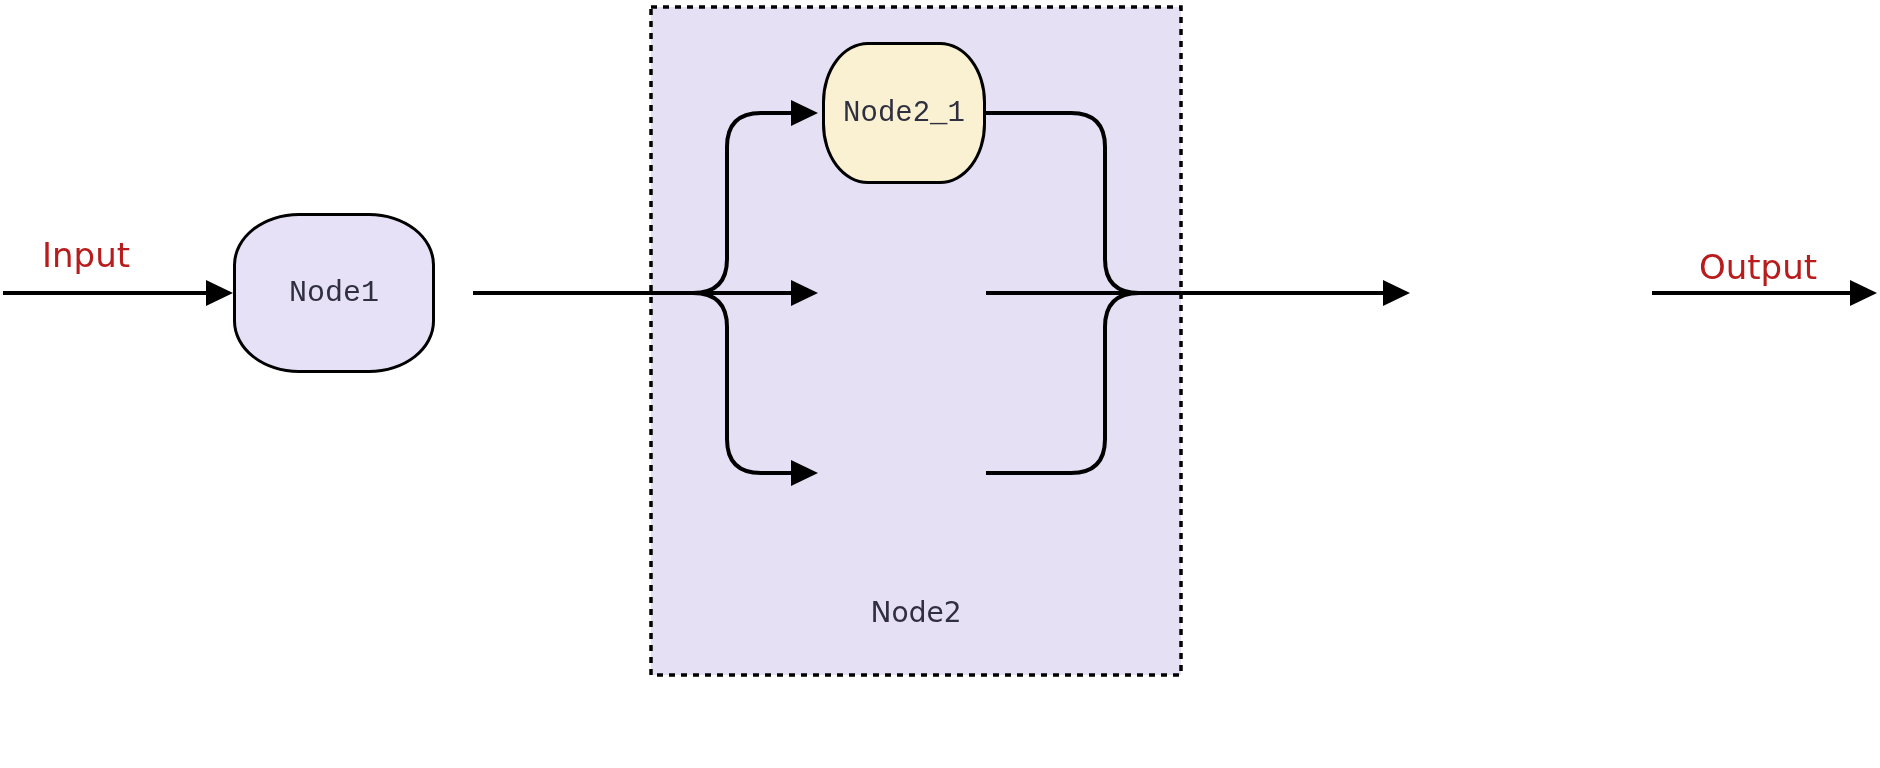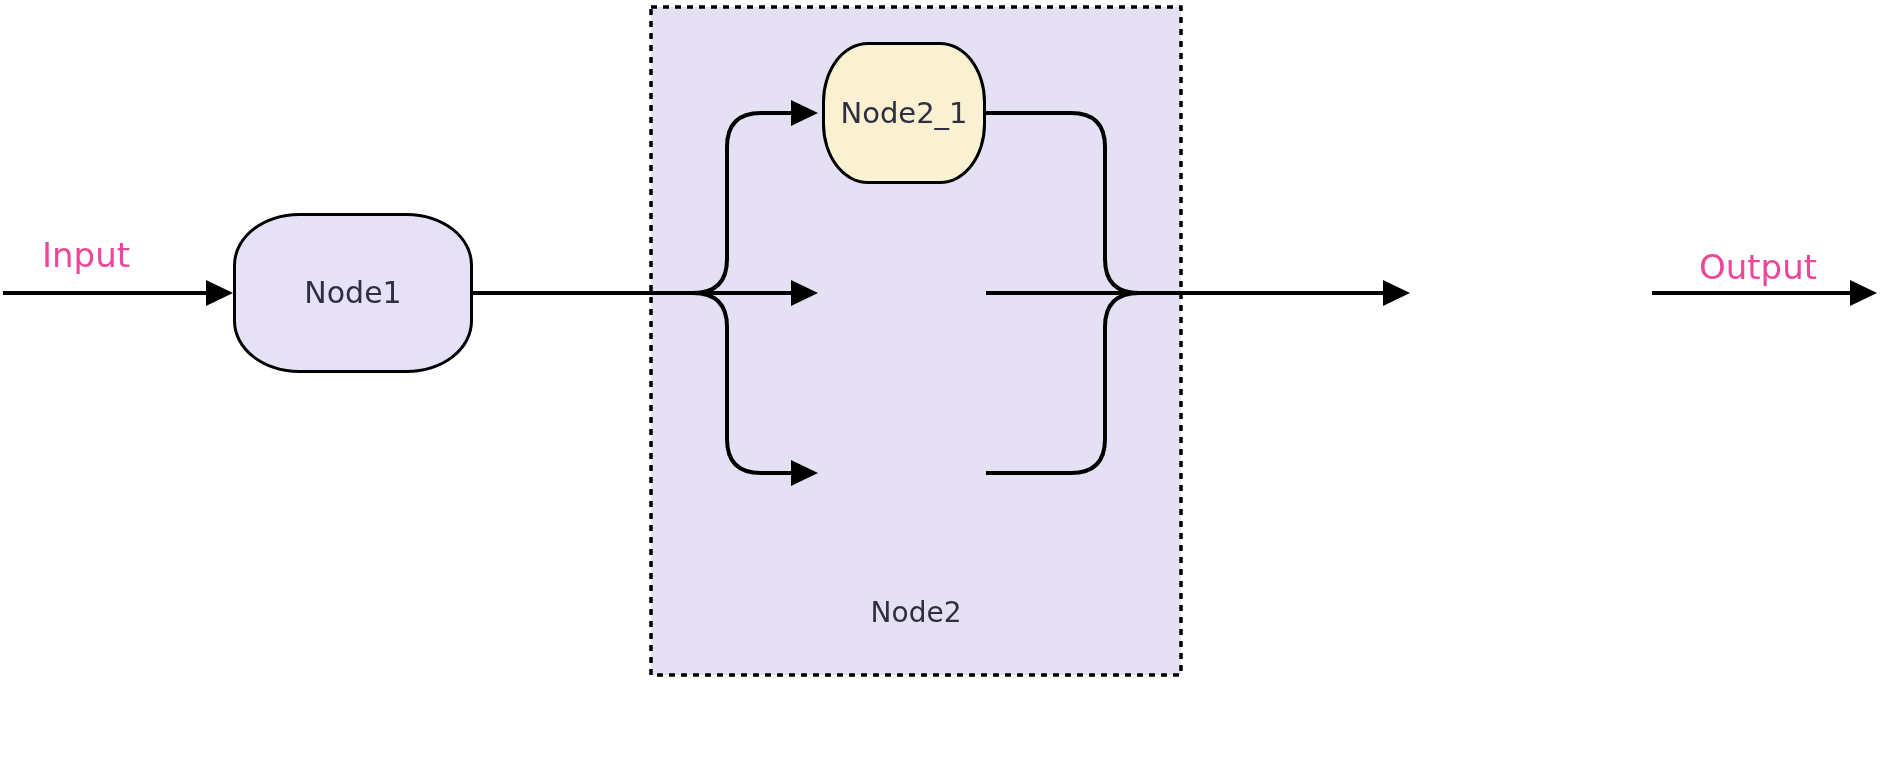--- a/index.html
+++ b/index.html
@@ -40,42 +40,43 @@
   .node {
     position: absolute;
     display: flex;
     align-items: center;
     justify-content: center;
     border: 3.5px solid var(--stroke);
     font-size: 29px;
     line-height: 1;
     color: var(--text);
     text-align: right;
+    font-family: Liberation Mono, monospace;
   }
   .node.main {
-    width: 240px; height: 160px;
+    width: 202px; height: 160px;
     background: var(--node-fill);
     border-radius: 66px / 52px;
     font-size: 30px;
   }
   .node.parallel {
     width: 164px; height: 142px;
     background: var(--parallel-fill);
     border-radius: 46px / 60px;
   }
   #node1 { left: 233px; top: 213px; }
   #node3 { left: 1412px; top: 213px; }
   #node2-1 { left: 822px; top: 42px; }
   #node2-2 { left: 822px; top: 222px; }
   #node2-3 { left: 822px; top: 402px; }
   .edge-label {
     position: absolute;
     transform: translate(-50%, -50%);
     font-size: 34px;
-    color: #ec4899;
+    color: #b91c1c;
     white-space: nowrap;
   }
   #input-label  { left: 86px;  top: 255px; }
   #output-label { left: 1758px; top: 255px; margin-top: 12px; }
   .cluster-title {
     position: absolute;
     left: 916px; top: 612px;
     transform: translate(-50%, -50%);
     font-size: 28px;
     white-space: nowrap;

